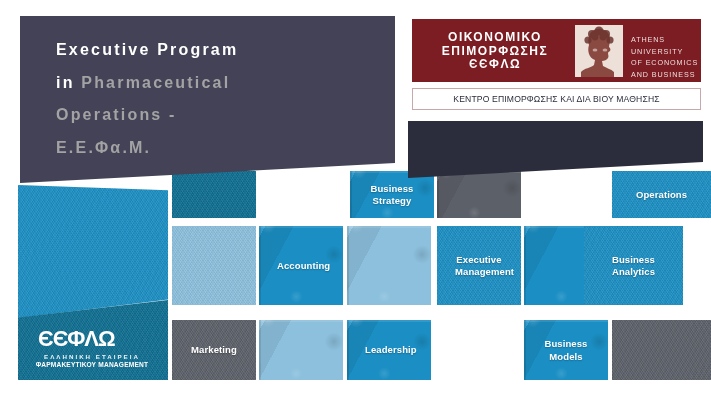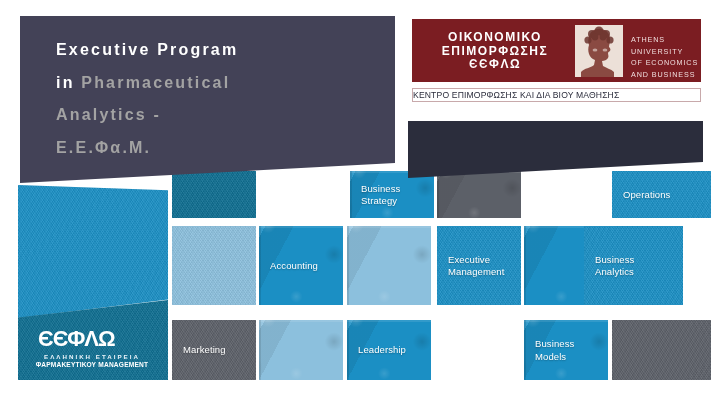--- a/index.html
+++ b/index.html
@@ -8,24 +8,24 @@
     font-family:"Liberation Sans","DejaVu Sans",sans-serif;
     position:relative;
   }
   #stage{position:absolute;inset:0;width:711px;height:400px;overflow:hidden;background:#fff;}
 
   
   .grid-layer{position:absolute;left:0;top:0;width:711px;height:400px;}
   .tile{position:absolute;overflow:hidden;}
   .tile .tlabel{
     position:absolute;left:0;right:0;top:50%;transform:translateY(-50%);
-    text-align:left;color:#ffffff;font-weight:normal;
+    text-align:center;color:#ffffff;font-weight:bold;
     font-size:9.5px;line-height:12.5px;letter-spacing:.1px;
     text-shadow:0 1px 1.5px rgba(0,0,0,.28);
-    padding:0 11px;box-sizing:border-box;
+    padding:0 18px;box-sizing:border-box;
   }
   
   .puz::before{
     content:"";position:absolute;inset:-20%;
     background:
       radial-gradient(circle 11px at 22% 14%, rgba(255,255,255,.16), rgba(255,255,255,0) 70%),
       radial-gradient(circle 13px at 78% 40%, rgba(0,0,0,.13), rgba(0,0,0,0) 72%),
       radial-gradient(circle 9px  at 46% 78%, rgba(255,255,255,.13), rgba(255,255,255,0) 70%),
       radial-gradient(circle 15px at 8% 70%,  rgba(0,0,0,.10), rgba(0,0,0,0) 75%),
       linear-gradient(118deg, rgba(255,255,255,.10) 0 18%, rgba(0,0,0,.07) 18% 34%, rgba(255,255,255,0) 34%);
@@ -84,23 +84,23 @@
   }
   .aueb-head{
     position:absolute;left:163px;top:6px;width:48px;height:52px;
     background:#efe3dc;overflow:hidden;
   }
   .aueb-en{
     position:absolute;left:219px;top:15px;width:78px;
     color:#f0dede;font-size:7.2px;line-height:11.6px;letter-spacing:.9px;
   }
   .aueb-sub{
-    position:absolute;left:412px;top:88px;width:289px;height:14px;
+    position:absolute;left:412px;top:88px;width:289px;height:22px;
     border:1px solid #c8a9ab;box-sizing:border-box;background:#ffffff;
-    display:flex;align-items:center;z-index:7;
+    display:flex;align-items:center;justify-content:center;z-index:7;
   }
   .aueb-sub span{font-size:8.6px;color:#2b2d3c;letter-spacing:.15px;white-space:nowrap;}
 
   
   .eefam{position:absolute;left:28px;top:326px;width:128px;height:50px;z-index:5;}
   .eefam-mark{
     position:absolute;left:10px;top:0;width:108px;height:26px;
     color:#ffffff;font-size:22px;line-height:26px;font-weight:bold;
     letter-spacing:-1px;
   }
@@ -160,21 +160,21 @@
   <div class="eefam">
     <div class="eefam-mark">ЄЄΦΛΩ</div>
     <div class="eefam-l1">ΕΛΛΗΝΙΚΗ ΕΤΑΙΡΕΙΑ</div>
     <div class="eefam-l2">ΦΑΡΜΑΚΕΥΤΙΚΟΥ MANAGEMENT</div>
   </div>
 
   <div class="header-block">
     <div class="title">
       <div>Executive Program</div>
       <div><span>in </span><span class="accent">Pharmaceutical</span></div>
-      <div class="accent">Analytics  -</div>
+      <div class="accent">Operations  -</div>
       <div class="accent">Ε.Ε.Φα.Μ.</div>
     </div>
   </div>
 
   <div class="navy-block"></div>
 
   <div class="aueb">
     <div class="aueb-gr">
       <div>ΟΙΚΟΝΟΜΙΚΟ</div>
       <div>ΕΠΙΜΟΡΦΩΣΗΣ</div>

